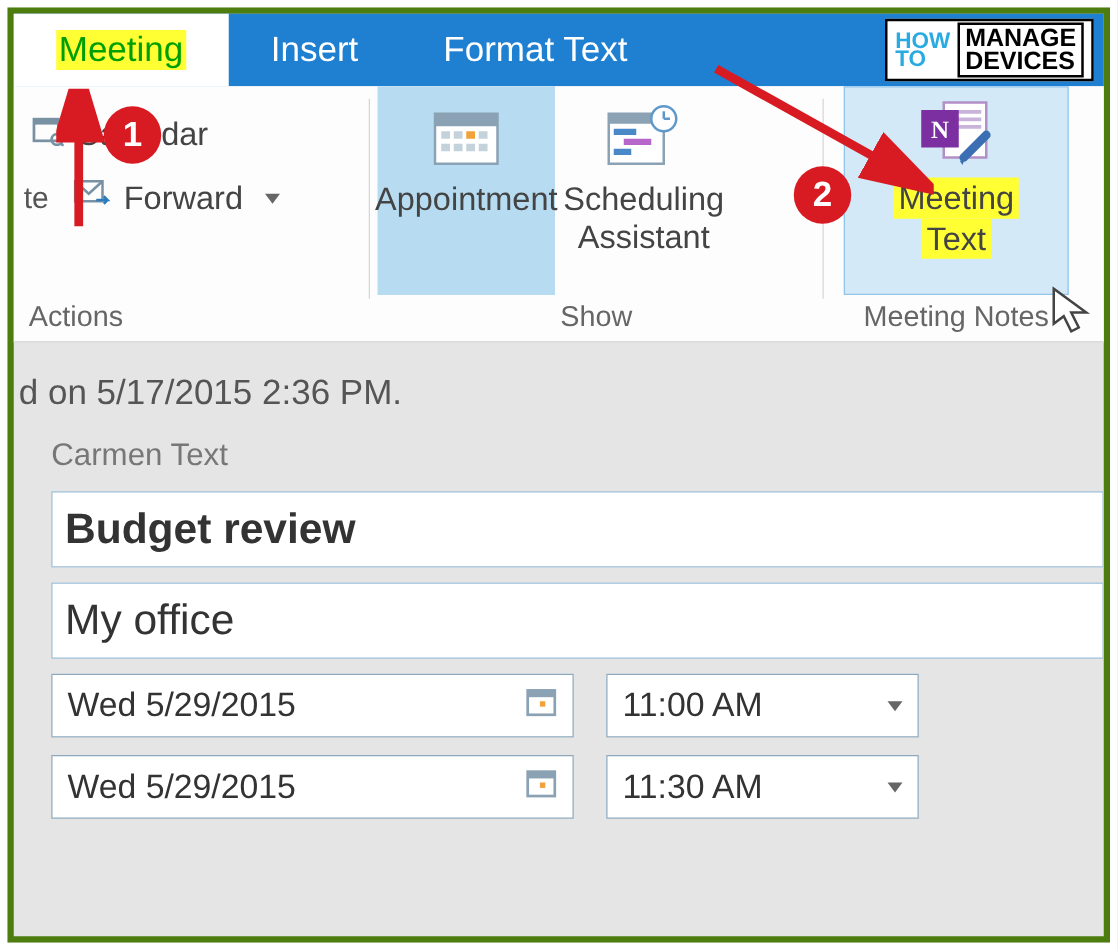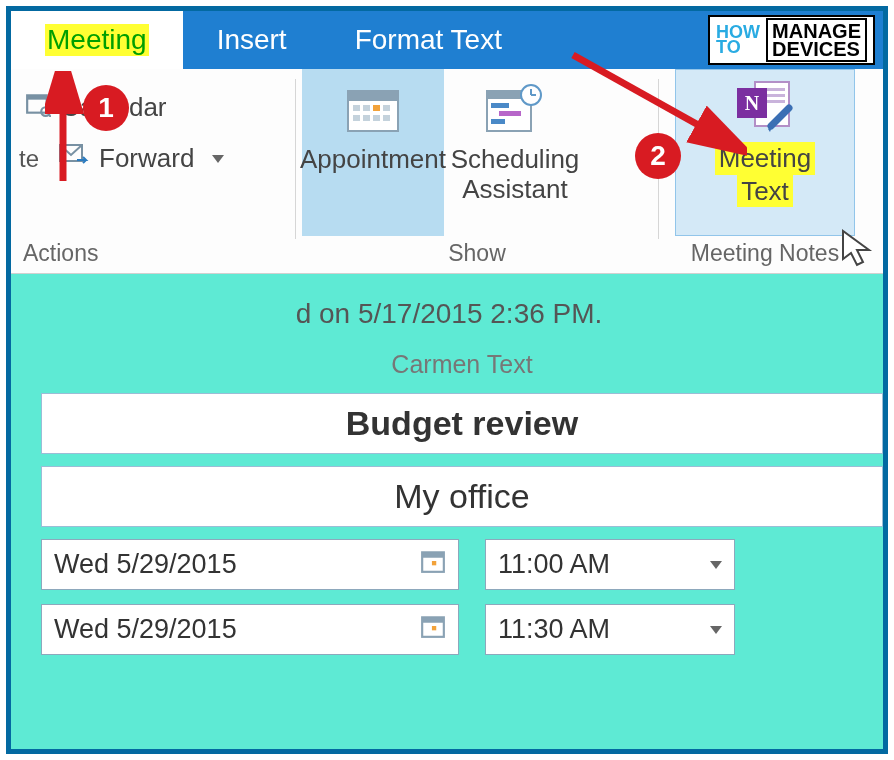--- a/index.html
+++ b/index.html
@@ -8,22 +8,22 @@
     font-family: "Segoe UI", Tahoma, sans-serif;
     background: #fff;
     width: 894px;
     height: 760px;
     position: relative;
     overflow: hidden;
   }
   .outer-border {
     position: absolute;
     top: 6px; left: 6px; right: 6px; bottom: 6px;
-    border: 5px solid #0369a1;
-    background: #5eead4;
+    border: 5px solid #4d7c0f;
+    background: #e5e5e5;
   }
   .tab-strip {
     display: flex;
     height: 58px;
     background: #1f7fd1;
     align-items: stretch;
   }
   .tab {
     padding: 0 34px;
     font-size: 28px;
@@ -147,21 +147,20 @@
     border: 1px solid #91c5ea;
   }
   .notes-btn .lbl {
     background: #ffff33;
     padding: 0 4px;
     line-height: 1.25;
   }
   .form-area {
     padding: 18px 0 0 0;
     color: #444;
-    text-align: center;
   }
   .received {
     font-size: 28px;
     color: #555;
     padding: 6px 0 20px 4px;
   }
   .organizer {
     font-size: 25px;
     color: #777;
     padding: 0 0 14px 30px;

